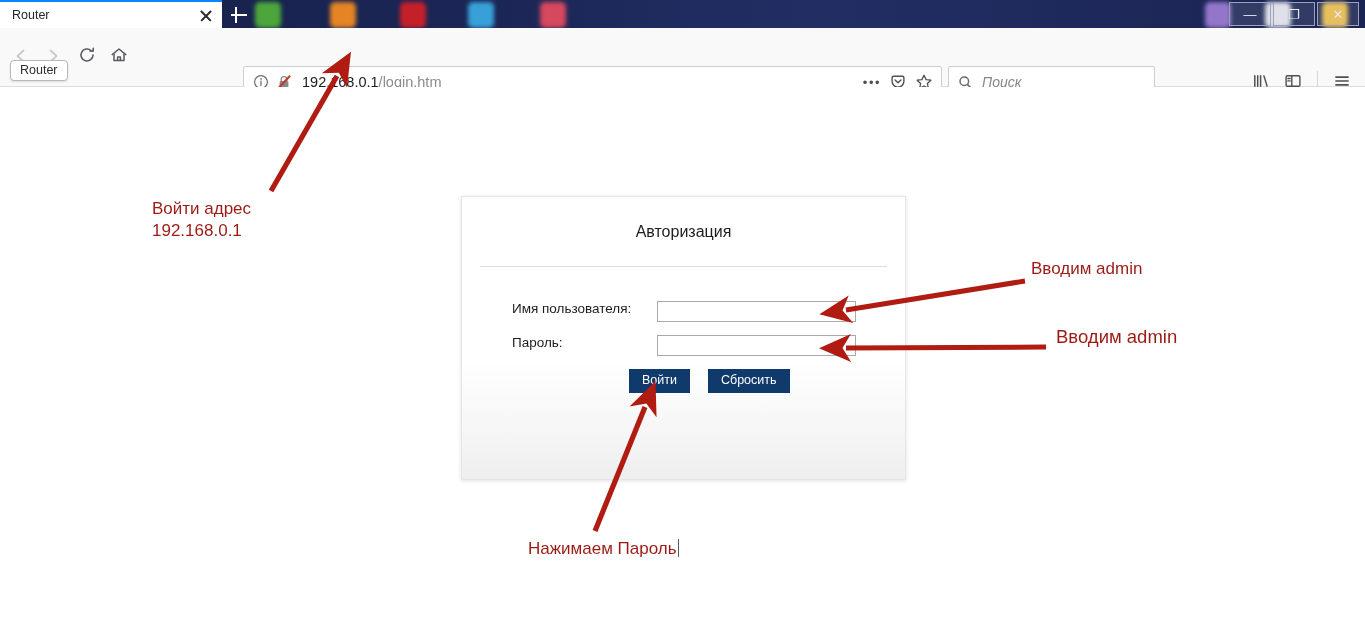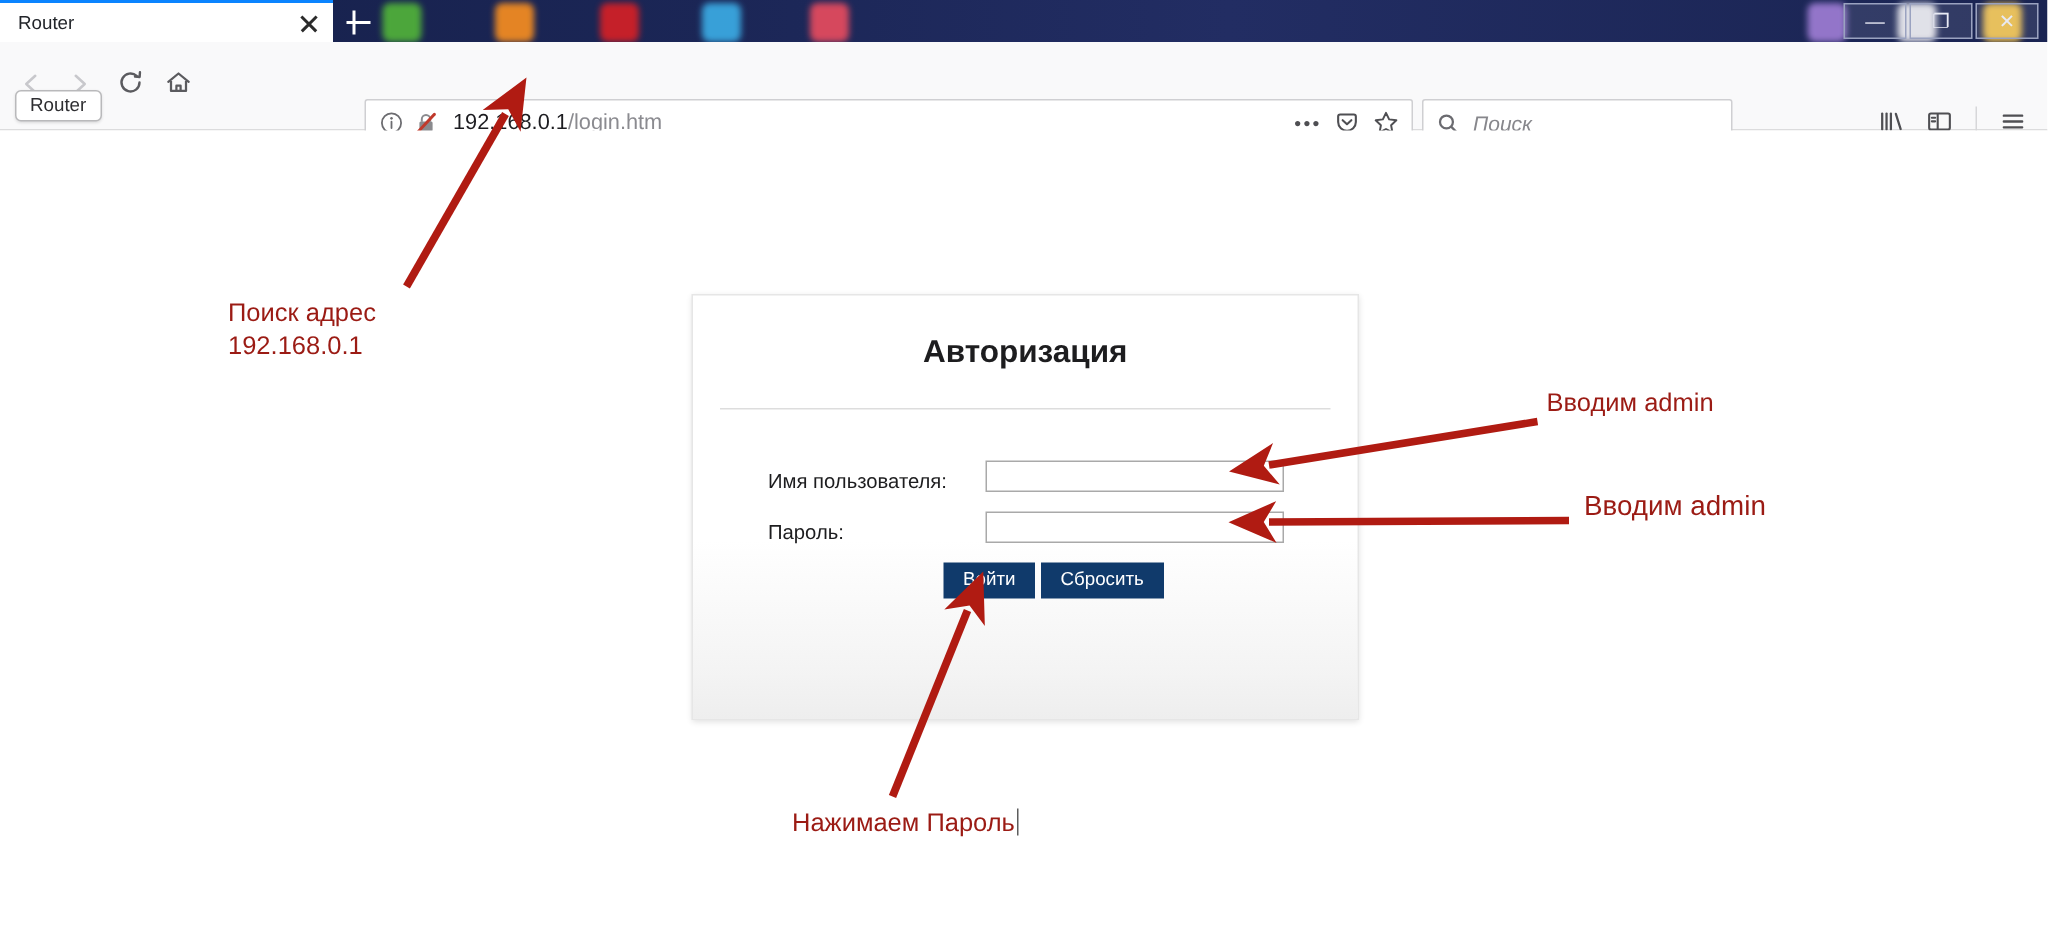--- a/index.html
+++ b/index.html
@@ -258,37 +258,37 @@
   #login-card {
     position: absolute;
     left: 461px; top: 109px;
     width: 443px; height: 282px;
     background: linear-gradient(180deg,#ffffff 0%,#ffffff 58%,#f4f4f4 88%,#eeeeee 100%);
     border: 1px solid #e6e6e6;
     box-shadow: 0 1px 4px rgba(0,0,0,.12);
   }
   #login-title {
     text-align: center;
-    font-size: 21px;
-    font-weight: bold;
+    font-size: 16px;
+    font-weight: normal;
     color: #1d1d1f;
     margin-top: 26px;
   }
   #login-divider {
     margin: 25px 18px 0;
     height: 1px;
     background: #dddddd;
   }
   #login-fields {
     margin-top: 34px;
     padding-left: 50px;
   }
   .field-row {
     display: flex;
-    align-items: flex-end;
+    align-items: flex-start;
     margin-bottom: 13px;
   }
   .field-label {
     width: 145px;
     font-size: 13.5px;
     color: #1d1d1f;
   }
   .field-input {
     width: 199px;
     height: 21px;
@@ -297,21 +297,21 @@
     box-sizing: border-box;
     font-family: "Liberation Sans", sans-serif;
     font-size: 13px;
     padding: 0 3px;
     outline: none;
   }
   #login-buttons {
     margin-top: 4px;
     padding-left: 167px;
     display: flex;
-    gap: 4px;
+    gap: 18px;
   }
   .form-button {
     background: #103a6b;
     color: #ffffff;
     border: none;
     font-family: "Liberation Sans", sans-serif;
     font-size: 12.5px;
     padding: 5px 13px 6px;
     cursor: pointer;
     line-height: 1;
@@ -515,18 +515,18 @@
   <path d="M271,191 L337,76" stroke="#b01b12" stroke-width="5.2" fill="none" marker-end="url(#ah)"></path>
 
   <path d="M1025,281 L846,310" stroke="#b01b12" stroke-width="5" fill="none" marker-end="url(#ah)"></path>
 
   <path d="M1046,347 L846,348" stroke="#b01b12" stroke-width="5" fill="none" marker-end="url(#ah)"></path>
 
   <path d="M595,531 L645,407" stroke="#b01b12" stroke-width="5.2" fill="none" marker-end="url(#ah)"></path>
 </svg>
 
 <div class="annotation" id="annotation-address">
-  <div>Поиск адрес</div>
+  <div>Войти адрес</div>
   <div>192.168.0.1</div>
 </div>
 <div class="annotation" id="annotation-user">Вводим admin</div>
 <div class="annotation" id="annotation-pass">Вводим admin</div>
 <div class="annotation" id="annotation-login">Нажимаем Пароль</div>
 
 </body></html>

